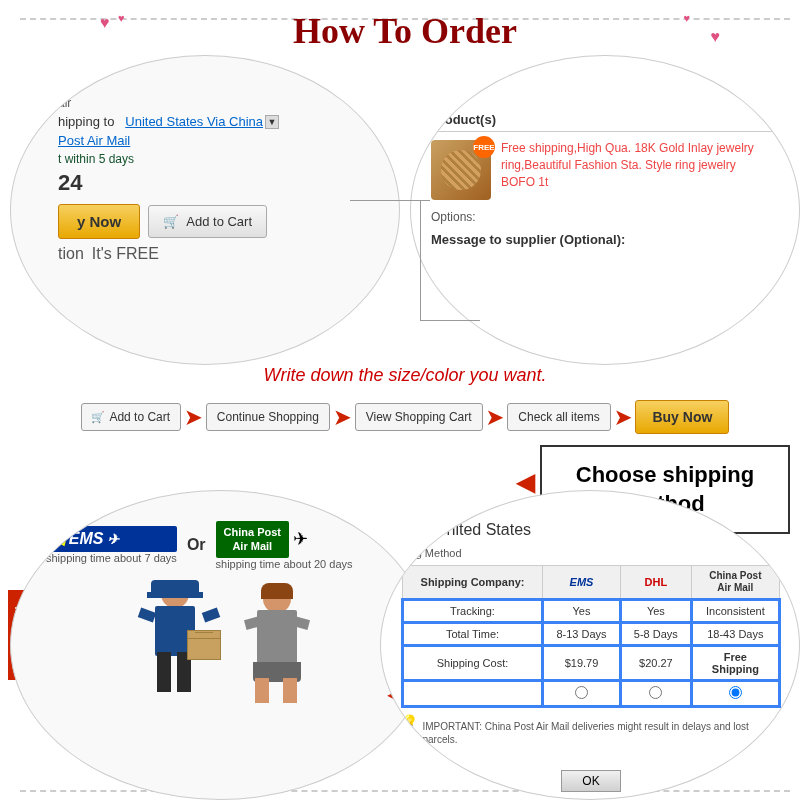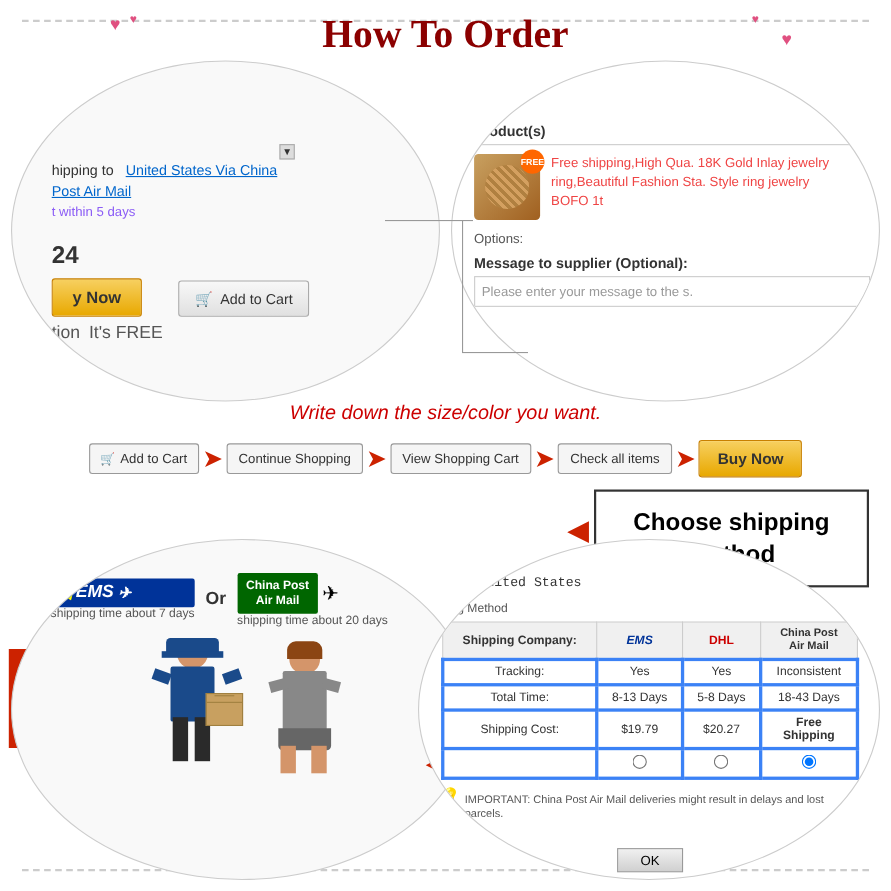--- a/index.html
+++ b/index.html
@@ -56,21 +56,21 @@
       height: 310px;
       border-radius: 50%;
       border: 1px solid #ccc;
       overflow: hidden;
       background: #f9f9f9;
     }
 
     .circle-left-inner {
       position: absolute;
       top: 40px;
-      left: 36px;
+      left: 47px;
       width: 340px;
     }
 
     
     .circle-right {
       position: absolute;
       top: 55px;
       right: 10px;
       width: 390px;
       height: 310px;
@@ -89,26 +89,25 @@
 
     
     .shipping-row {
       font-size: 13px;
       color: #333;
       margin-bottom: 4px;
     }
     .shipping-row a {
       color: #0066cc;
       text-decoration: underline;
-      margin-top: 33px;
     }
     .delivery-row {
       font-size: 12px;
-      color: #8b5cf6;
-      margin-bottom: 20px;
+      color: #14532d;
+      margin-bottom: 4px;
     }
     .price-row {
       font-size: 22px;
       color: #333;
       font-weight: bold;
       margin-bottom: 8px;
     }
 
     .btn-buy {
       display: inline-block;
@@ -507,21 +506,21 @@
       <span class="shipping-method-dropdown">
         <a>United States Via China</a>
         <span class="dropdown-arrow">▼</span>
       </span>
     </div>
     <div class="shipping-row">
       <a style="color:#0066cc; text-decoration:underline;">Post Air Mail</a>
     </div>
     <div class="delivery-row">t within 5 days</div>
     <div class="price-row">24</div>
-    <div style="display:flex; align-items:flex-end; gap:25px; margin-bottom:6px;">
+    <div style="display:flex; align-items:center; gap:0; margin-bottom:6px;">
       <button class="btn-buy">y Now</button>
       <button class="btn-cart">
         <span style="margin-right:4px;">🛒</span>
         <span>Add to Cart</span>
       </button>
     </div>
     <div class="protection-row" style="display:flex; gap:8px;">
       <span>tion</span>
       <span>It's FREE</span>
     </div>
@@ -537,23 +536,20 @@
     <div class="product-header">Product(s)</div>
     <div class="product-image-area">
       <div style="position:relative;">
         <div class="product-img-placeholder"></div>
         <div class="badge-free" style="font-size:8px;">FREE</div>
       </div>
       <div class="product-desc">Free shipping,High Qua. 18K Gold Inlay jewelry ring,Beautiful Fashion Sta. Style ring jewelry BOFO 1t</div>
     </div>
     <div class="options-row">Options:</div>
     <div class="message-label">Message to supplier (Optional):</div>
-    <div style="font-size:12px; color:#999; border:1px solid #ccc; padding:6px; background:#fff;">
-      <span>Please enter your message to the s.</span>
-    </div>
   </div>
 </div>
 
 <div class="write-down-text">Write down the size/color you want.</div>
 
 <div class="steps-row">
   <button class="step-btn">
     <span style="margin-right:4px; font-size:11px;">🛒</span>
     <span>Add to Cart</span>
   </button>
@@ -661,21 +657,21 @@
     <div class="shipping-table-header">
 
       <div style="width:28px; height:18px; position:relative; border:1px solid #ccc; overflow:hidden;">
         <div style="background:#b22234; height:3px; width:100%;"></div>
         <div style="background:#fff; height:2px; width:100%;"></div>
         <div style="background:#b22234; height:3px; width:100%;"></div>
         <div style="background:#fff; height:2px; width:100%;"></div>
         <div style="background:#b22234; height:3px; width:100%;"></div>
         <div style="background:#3c3b6e; position:absolute; top:0; left:0; width:12px; height:10px;"></div>
       </div>
-      <span style="font-size:12px; color:#333;font-family:Liberation Mono, monospace;">United States</span>
+      <span style="font-size:16px; color:#333;">United States</span>
     </div>
 
     <div style="font-size:11px; color:#555; margin-bottom:6px;">ping Method</div>
 
     <table class="shipping-table">
       <thead>
         <tr>
           <th>Shipping Company:</th>
           <th>
             <span style="color:#003399; font-style:italic; font-weight:bold;">EMS</span>

